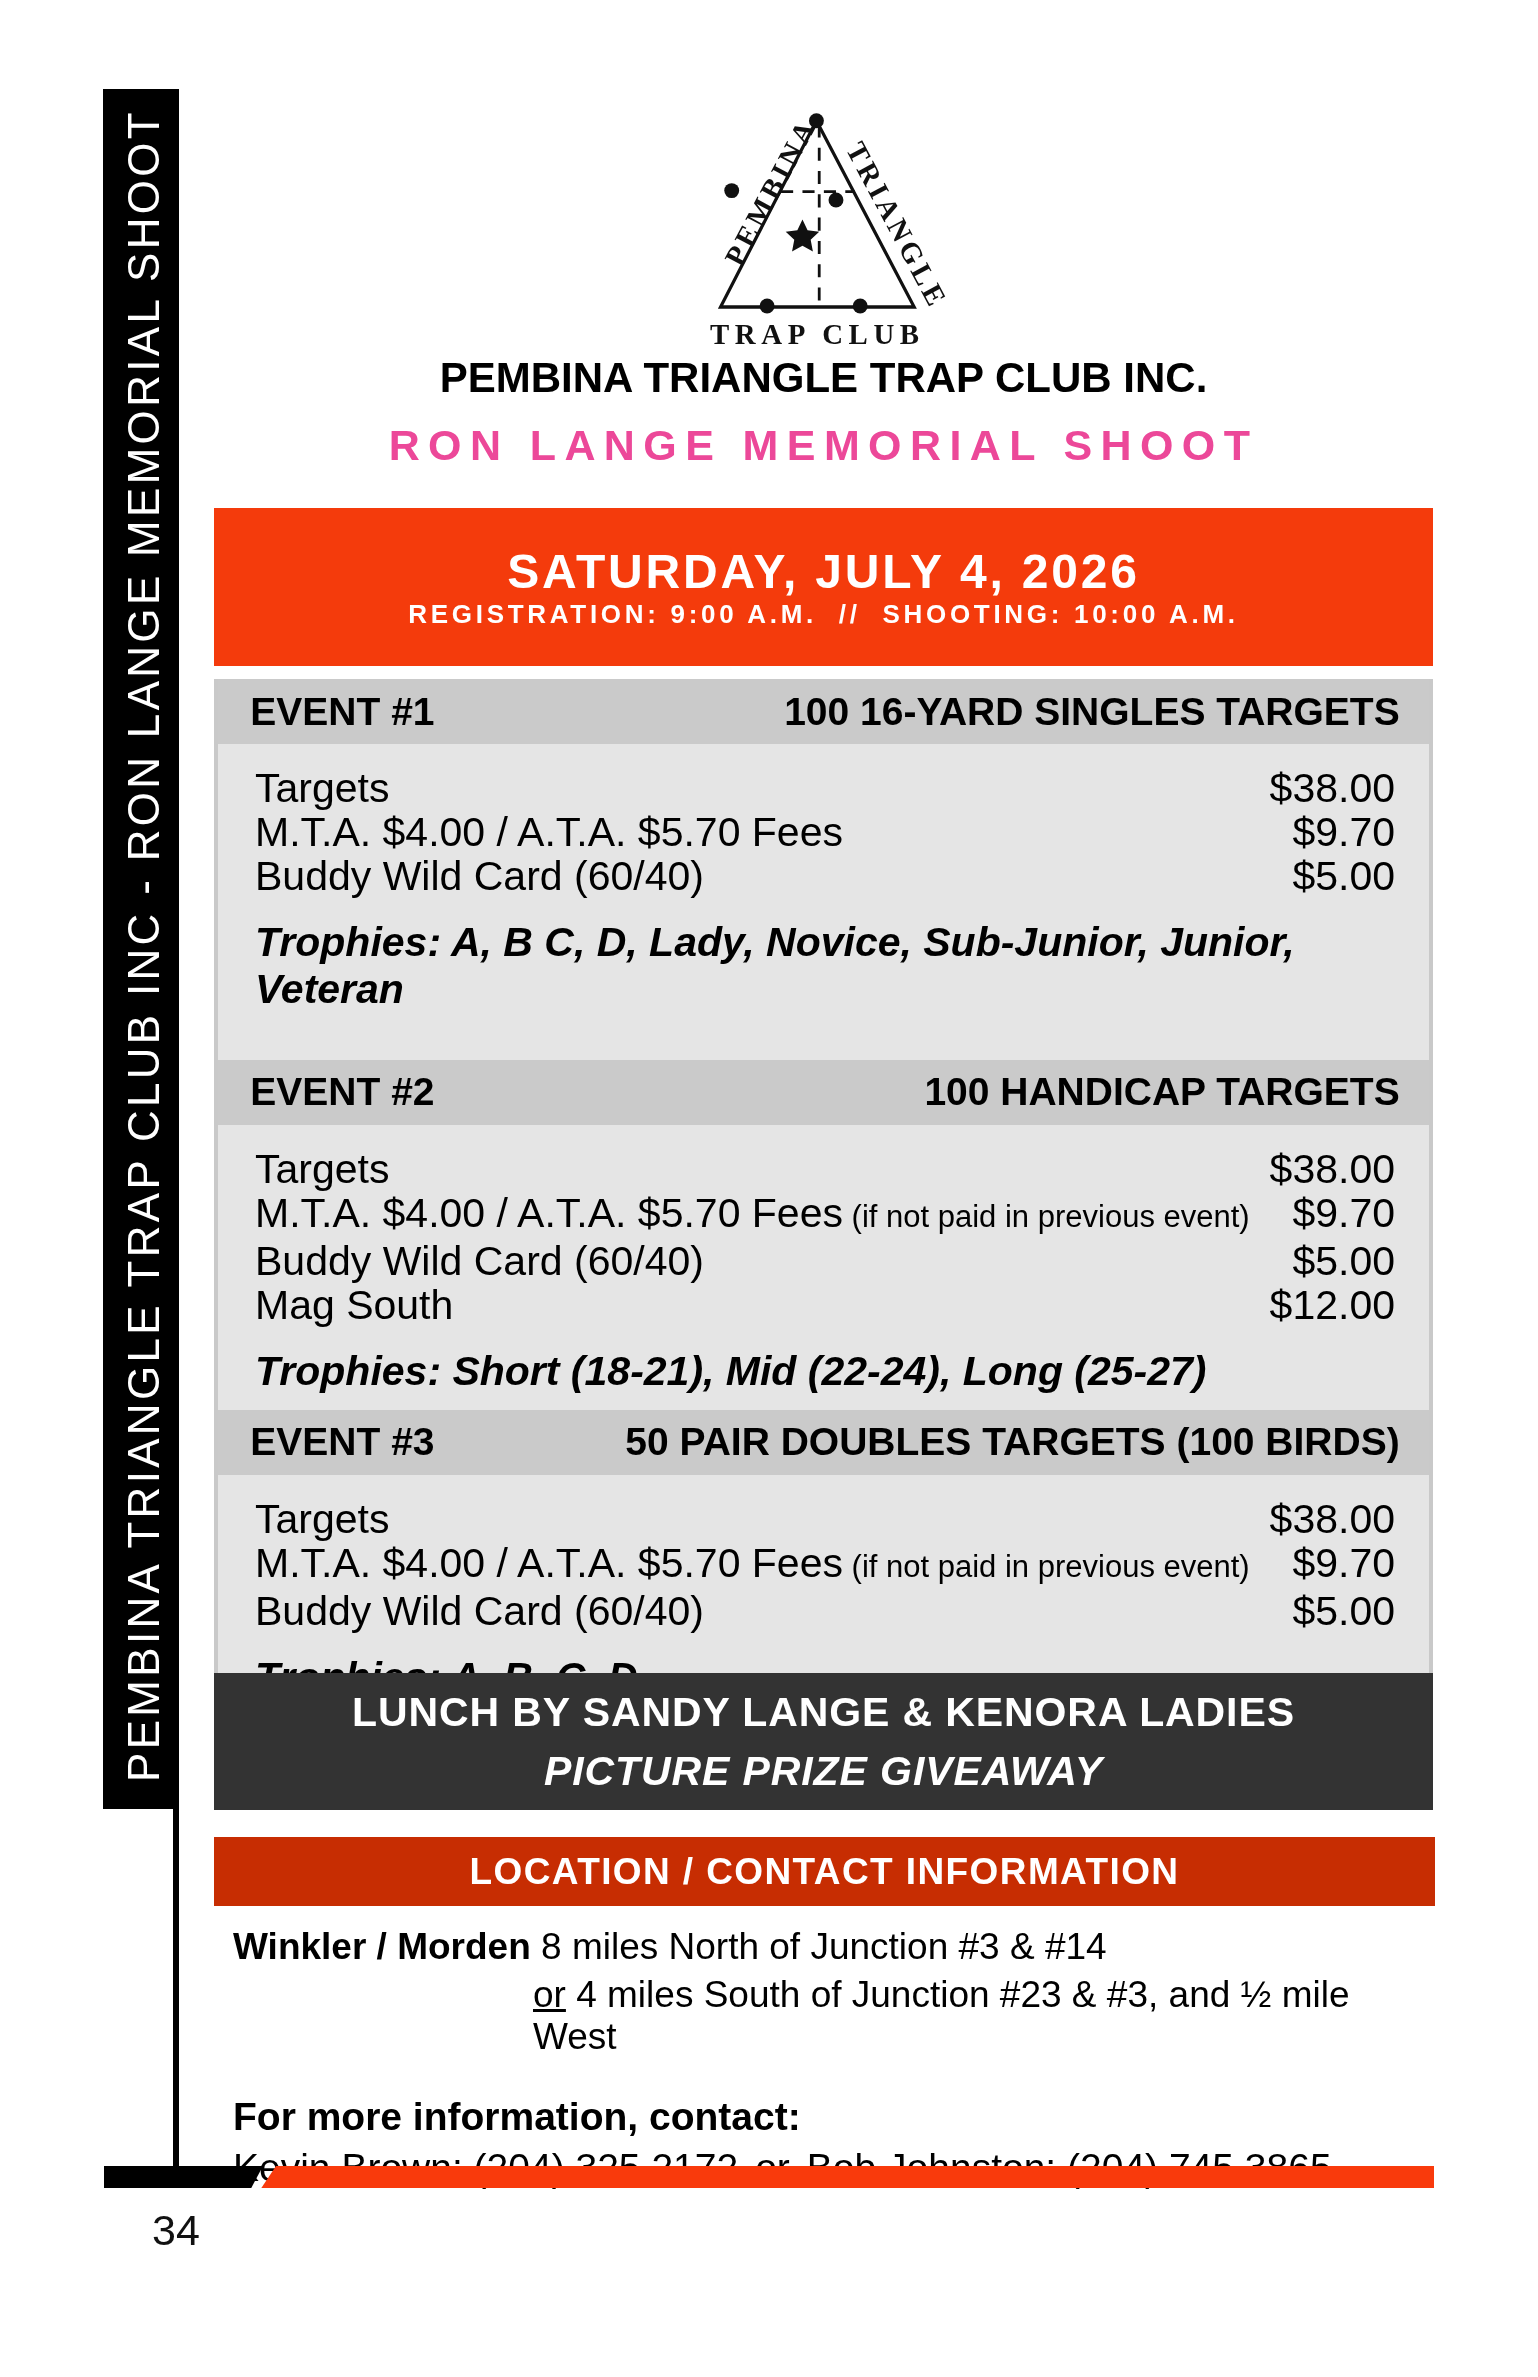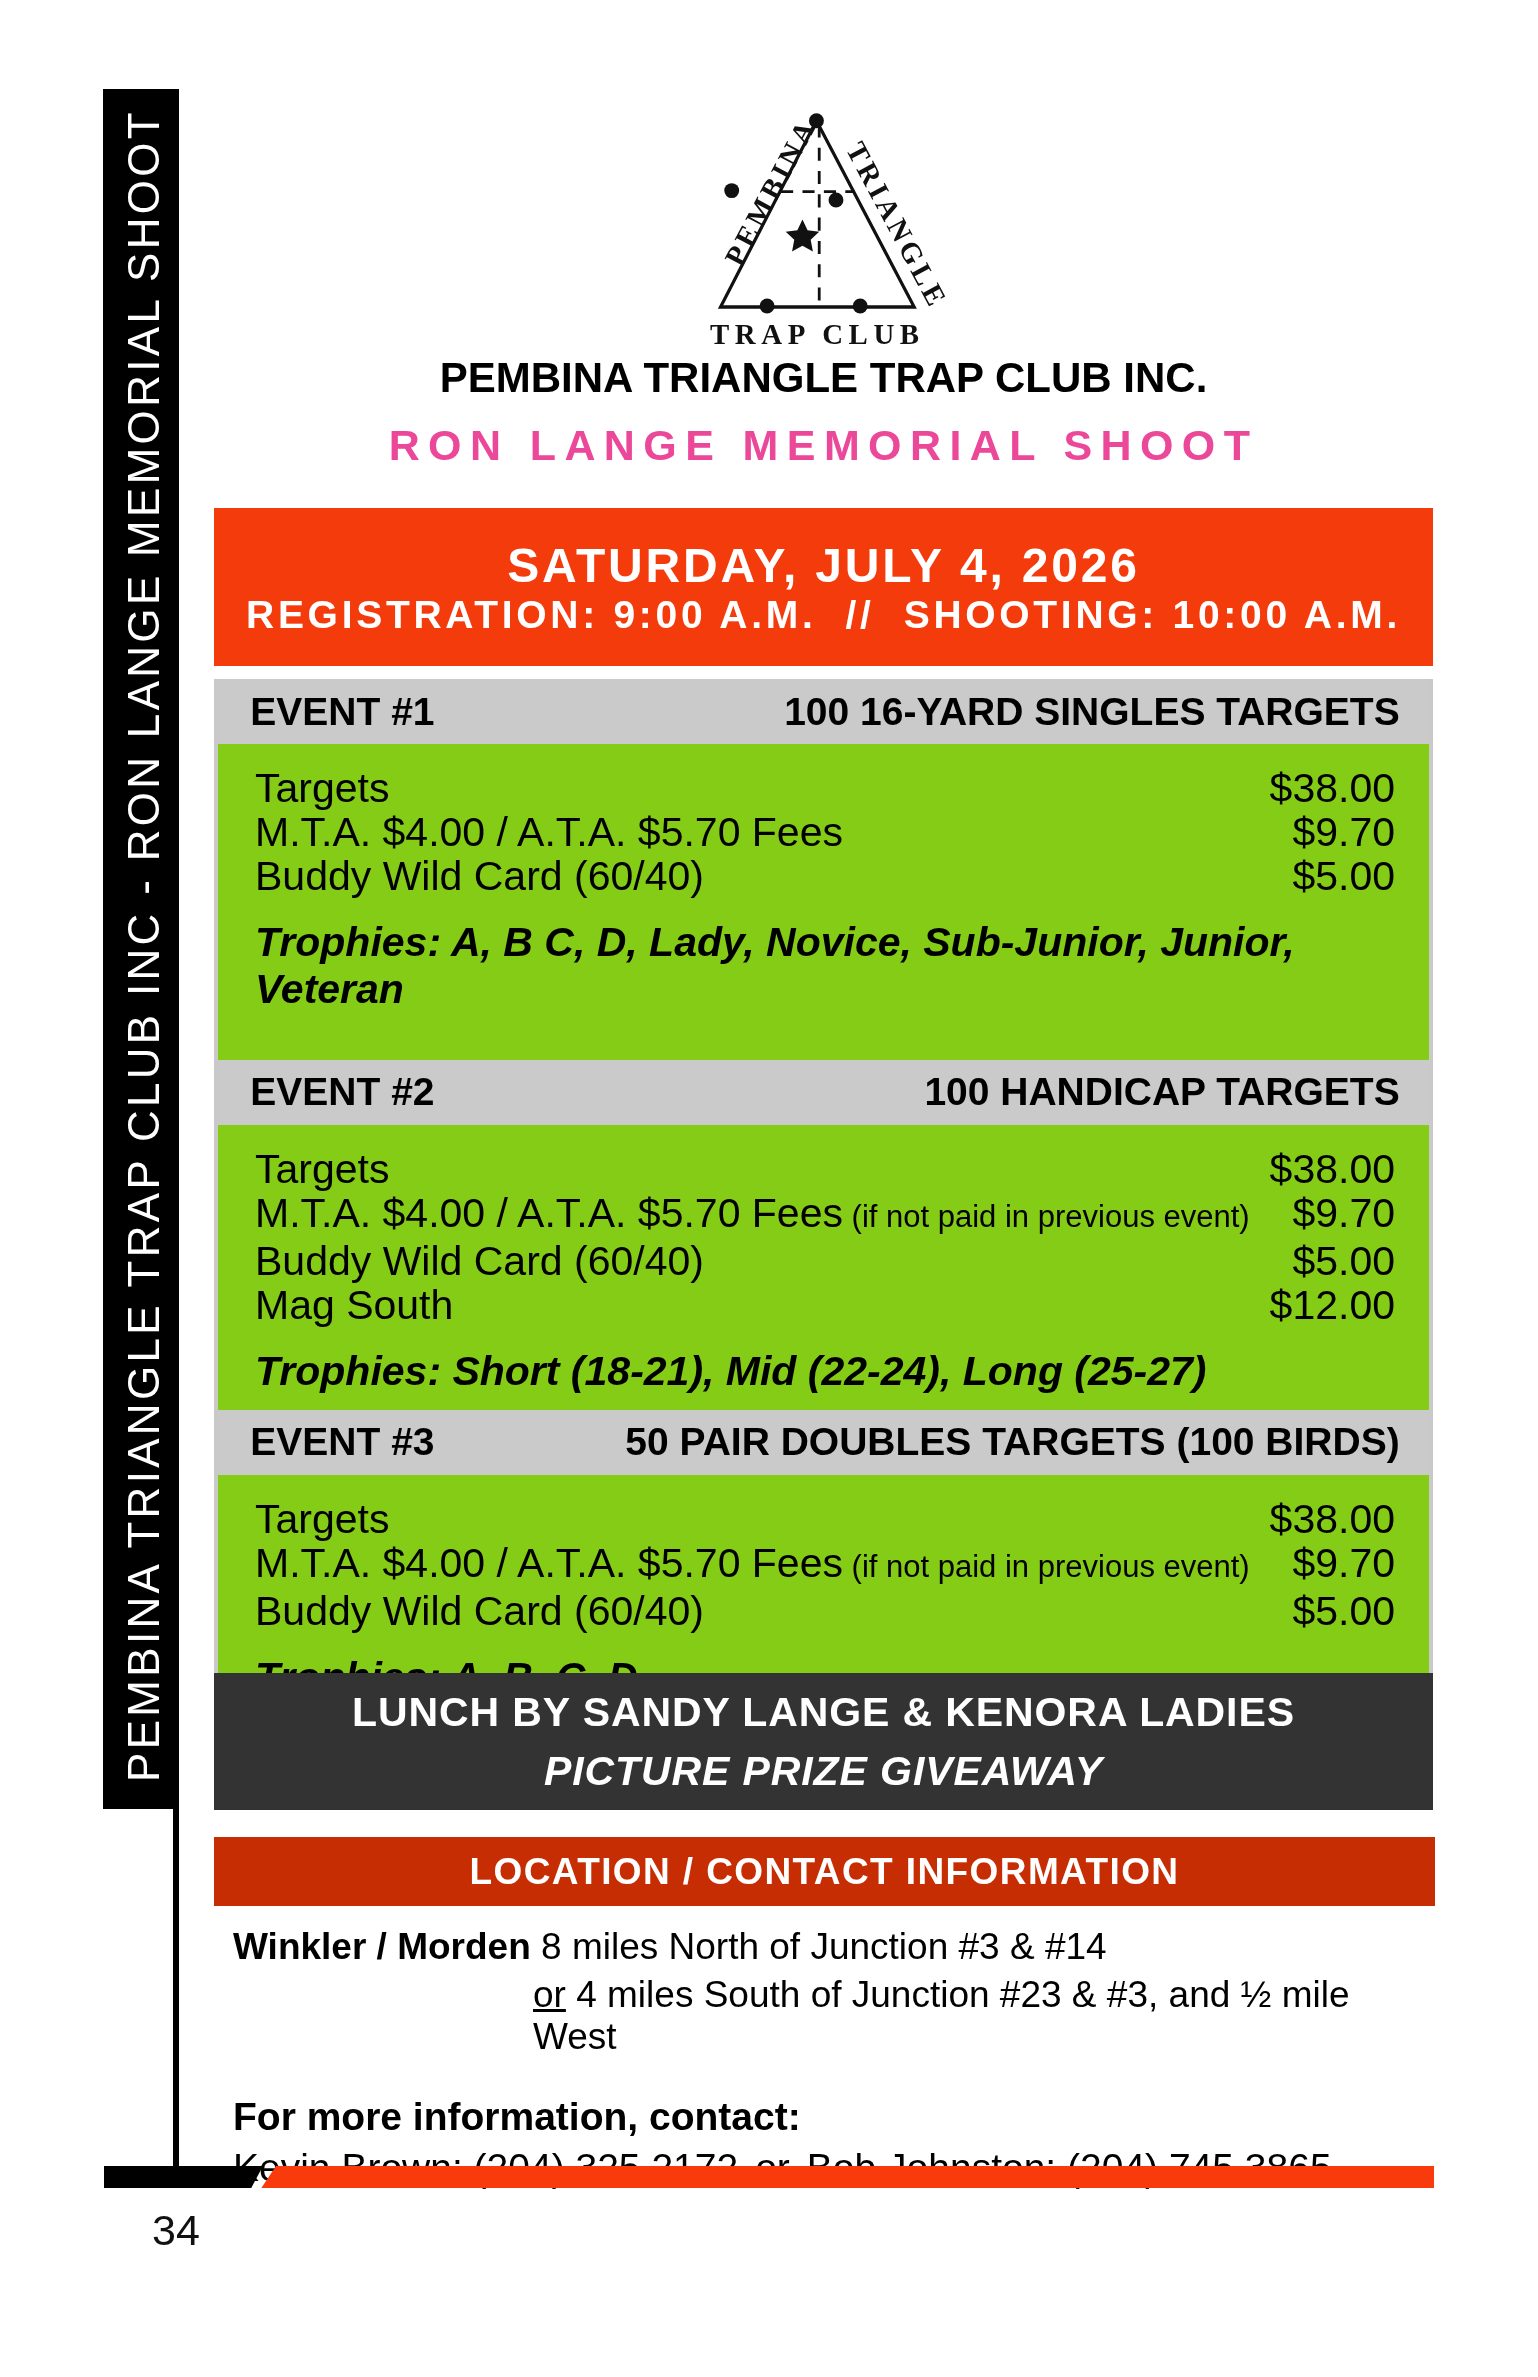--- a/index.html
+++ b/index.html
@@ -19,25 +19,25 @@
   
   .club-name{position:absolute;left:214px;top:354px;width:1219px;text-align:center;
         font-size:42px;font-weight:bold;letter-spacing:0px;}
   .event-title{position:absolute;left:214px;top:421px;width:1219px;text-align:center;
         font-size:43px;font-weight:bold;letter-spacing:8.4px;color:#ec4899;}
 
   
   .banner{position:absolute;left:214px;top:508px;width:1219px;height:158px;background:#F43B0C;
         color:#fff;display:flex;flex-direction:column;align-items:center;justify-content:center;gap:0;}
   .banner-date{font-size:48px;font-weight:bold;letter-spacing:2.8px;}
-  .banner-schedule{font-size:39px;font-weight:bold;letter-spacing:3.7px;}
+  .banner-schedule{font-size:26px;font-weight:bold;letter-spacing:3.7px;}
 
   
   .events-panel{position:absolute;left:214px;top:679px;width:1219px;height:995px;
-        border-left:4.7px solid #C9C9C9;border-right:4.7px solid #C9C9C9;background:#84cc16;
+        border-left:4.7px solid #C9C9C9;border-right:4.7px solid #C9C9C9;background:#e5e5e5;
         box-sizing:border-box;overflow:hidden;}
   .event-header{display:flex;justify-content:space-between;align-items:center;height:65px;
         background:#CACACA;padding:0 34px 0 37px;margin:0 -4.7px;font-size:39px;font-weight:bold;}
   .event-body{padding:22.4px 34px 0 37px;font-size:41px;}
   .fee-row{display:flex;justify-content:space-between;align-items:baseline;line-height:44px;}
   .fee-note{font-size:31px;}
   .trophies{font-weight:bold;font-style:italic;margin-top:20.5px;line-height:47px;font-size:41px;}
   .event-section:nth-child(1) .event-body{padding-bottom:47px;}
   .event-section:nth-child(2) .event-body{padding-bottom:15px;}
   .event-section:nth-child(3) .event-body{padding-bottom:31px;}

